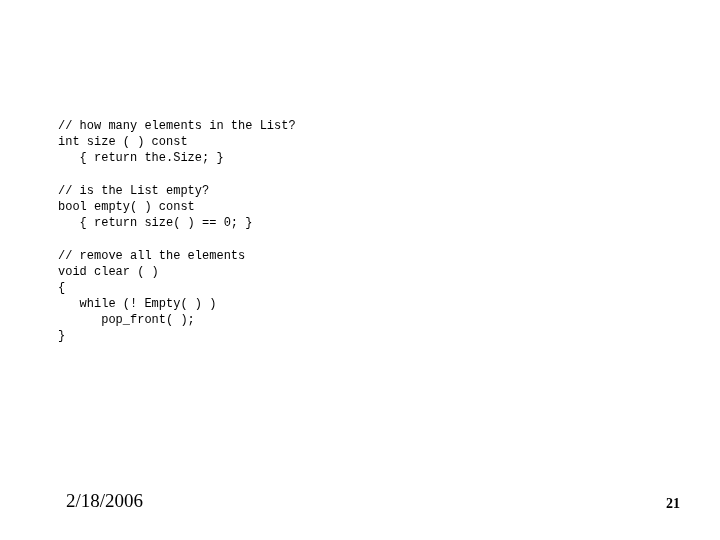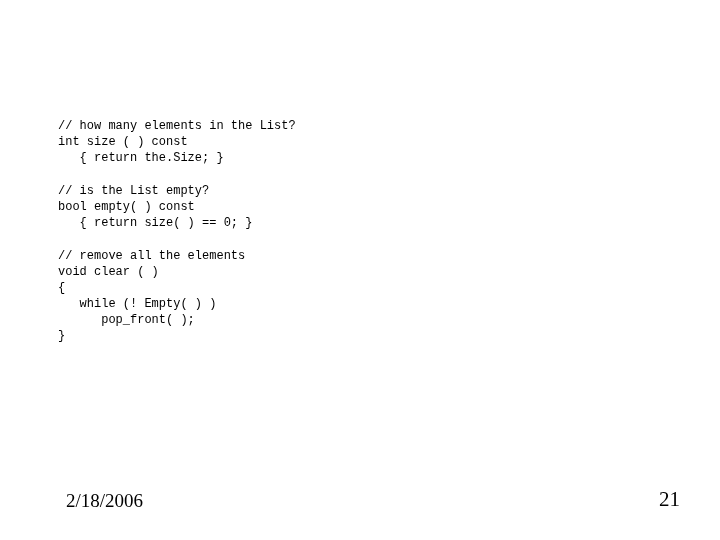--- a/index.html
+++ b/index.html
@@ -41,21 +41,22 @@
     bottom: 28px;
     left: 66px;
     font-family: "Times New Roman", Times, serif;
     font-size: 19px;
   }
   .footer-page {
     position: absolute;
     bottom: 28px;
     right: 40px;
     font-family: "Times New Roman", Times, serif;
-    font-size: 21px;
+    font-size: 14px;
+    font-weight: bold;
   }
 </style>
 </head>
 <body>
 
 <div class="slide">
   <div class="code">// how many elements in the List?
 int size ( ) const
    { return the.Size; }
 

